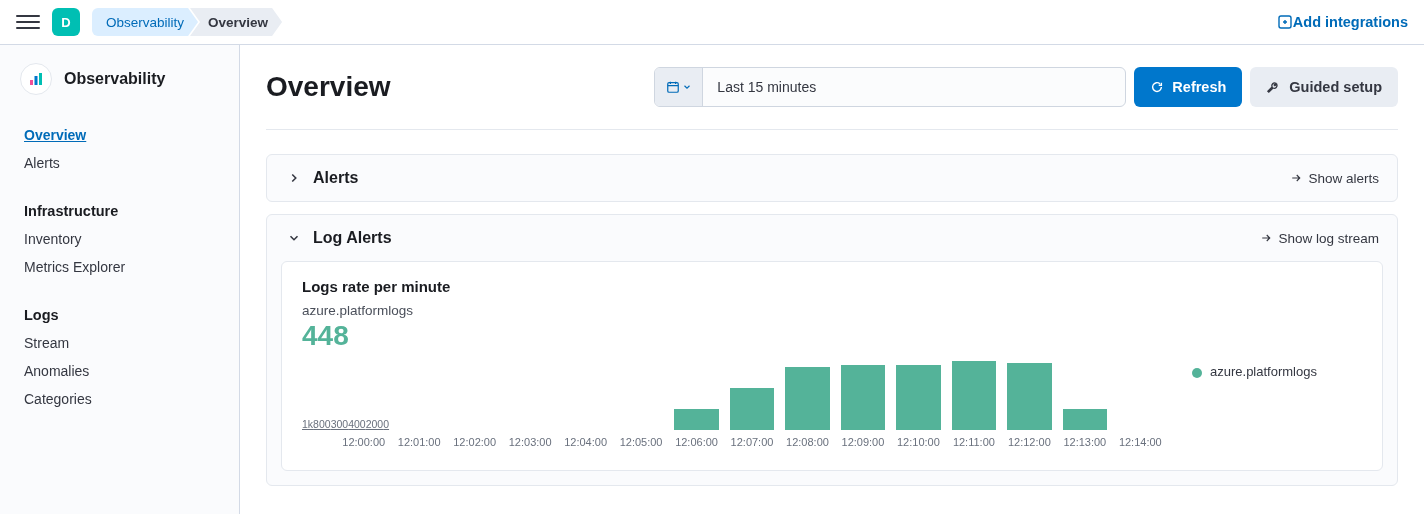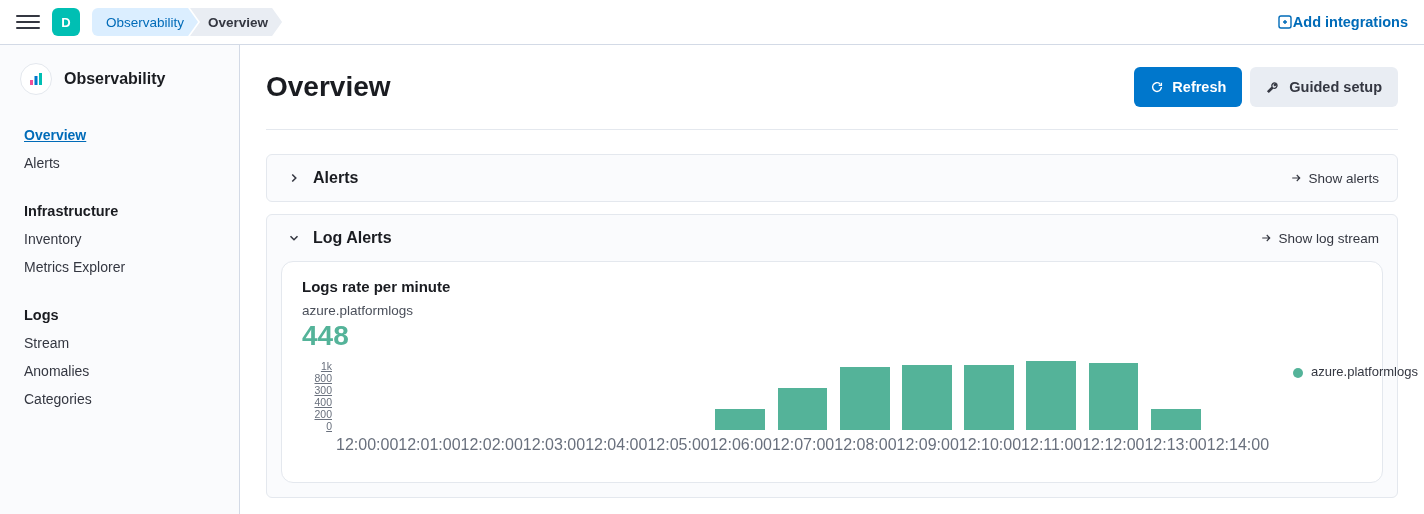--- a/index.html
+++ b/index.html
@@ -164,32 +164,32 @@
   .panel-head-spacer { flex: 1; }
   .panel-action {
     display: flex; align-items: center; gap: 6px;
     font-size: 13.5px; color: #343741; cursor: pointer;
   }
 
   .panel-body { padding: 0 14px 14px; }
   .chart-card {
     background: #fff;
     border: 1px solid #e4e8ee;
-    border-radius: 12px;
-    padding: 16px 20px 22px;
+    border-radius: 6px;
+    padding: 16px 20px 10px;
   }
   .chart-title { font-weight: 700; font-size: 15px; margin-bottom: 8px; }
   .chart-subtitle { font-size: 13.5px; color: #4a4f5a; }
   .chart-bignum { font-size: 28px; font-weight: 700; color: #54b399; margin-top: 2px; margin-bottom: 8px; }
 
   .chart-row { display: flex; align-items: stretch; gap: 24px; }
   .chart-plot { flex: 1; position: relative; height: 100px; }
   .chart-plot-inner { display: flex; height: 100%; }
   .y-axis {
-    width: 34px; display: flex; flex-direction: column; justify-content: space-between;
+    width: 34px; display: flex; flex-direction: row; justify-content: space-between;
     align-items: flex-end; padding-right: 4px;
     font-size: 10.5px; color: #69707d;
     height: 70px;
     text-decoration: underline;
   }
   .plot-area {
     flex: 1; display: flex; flex-direction: column;
   }
   .bars-row {
     height: 70px; display: flex; align-items: flex-end;
@@ -198,21 +198,21 @@
     flex: 1; display: flex; justify-content: center; align-items: flex-end;
     height: 100%;
   }
   .bar {
     width: 80%; background: #54b399;
   }
   .x-axis {
     display: flex; margin-top: 6px;
   }
   .x-tick {
-    flex: 1; text-align: center; font-size: 16px; color: #69707d;
+    flex: 1; text-align: center; font-size: 11px; color: #69707d;
     white-space: nowrap;
   }
   .legend {
     width: 170px; padding-top: 4px;
     font-size: 13px; color: #343741;
     display: flex; align-items: flex-start; gap: 8px;
   }
   .legend-swatch { width: 10px; height: 10px; border-radius: 50%; background: #54b399; margin-top: 4px; }
 
   svg { display: block; }
@@ -276,20 +276,32 @@
     </div>
 
   </nav>
 
   <main class="main">
 
     <div class="page-header">
       <h1 class="page-title">Overview</h1>
       <div class="page-header-spacer"></div>
 
+      <div class="timepicker">
+        <div class="tp-prepend">
+          <svg width="14" height="14" viewBox="0 0 16 16" fill="none" stroke="#006bb8" stroke-width="1.4">
+            <rect x="2" y="3" width="12" height="11" rx="1.5"></rect>
+            <path d="M2 6.5h12M5 2v2.5M11 2v2.5"></path>
+          </svg>
+          <svg width="10" height="10" viewBox="0 0 16 16" fill="none" stroke="#006bb8" stroke-width="1.8">
+            <path d="M4 6l4 4 4-4"></path>
+          </svg>
+        </div>
+        <div class="tp-value">Last 15 minutes</div>
+      </div>
 
       <button class="btn btn-primary">
         <svg width="14" height="14" viewBox="0 0 16 16" fill="none" stroke="#fff" stroke-width="1.6">
           <path d="M13 8a5 5 0 1 1-1.7-3.7"></path>
             <path d="M13 3v3h-3"></path>
         </svg>
         <span>Refresh</span>
       </button>
 
       <button class="btn btn-secondary">

